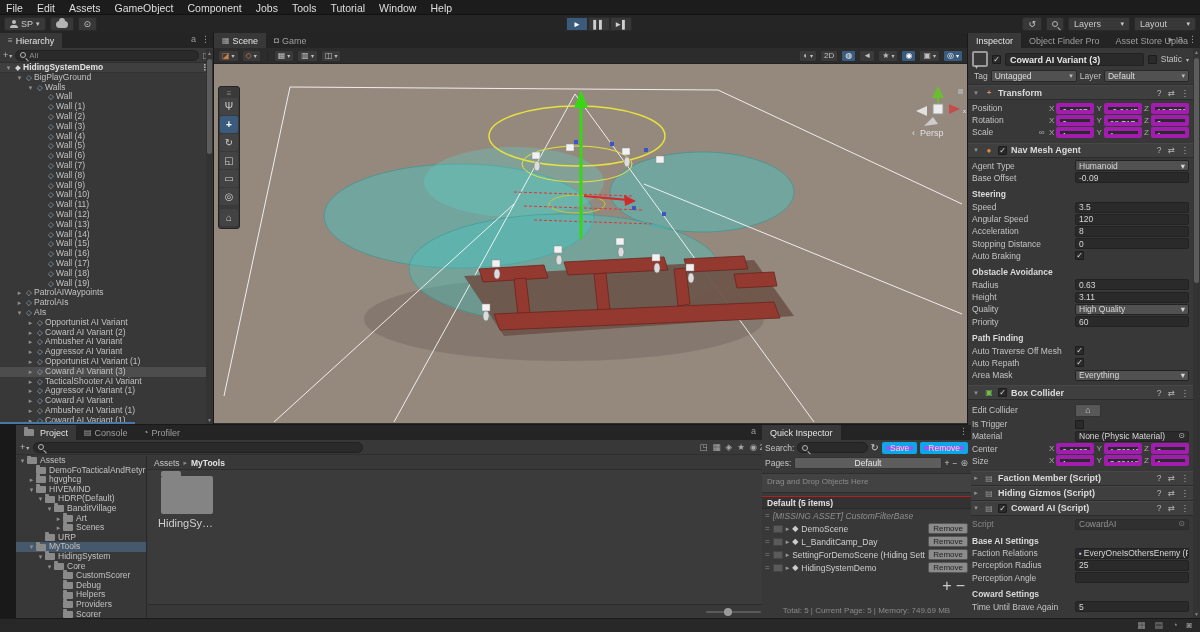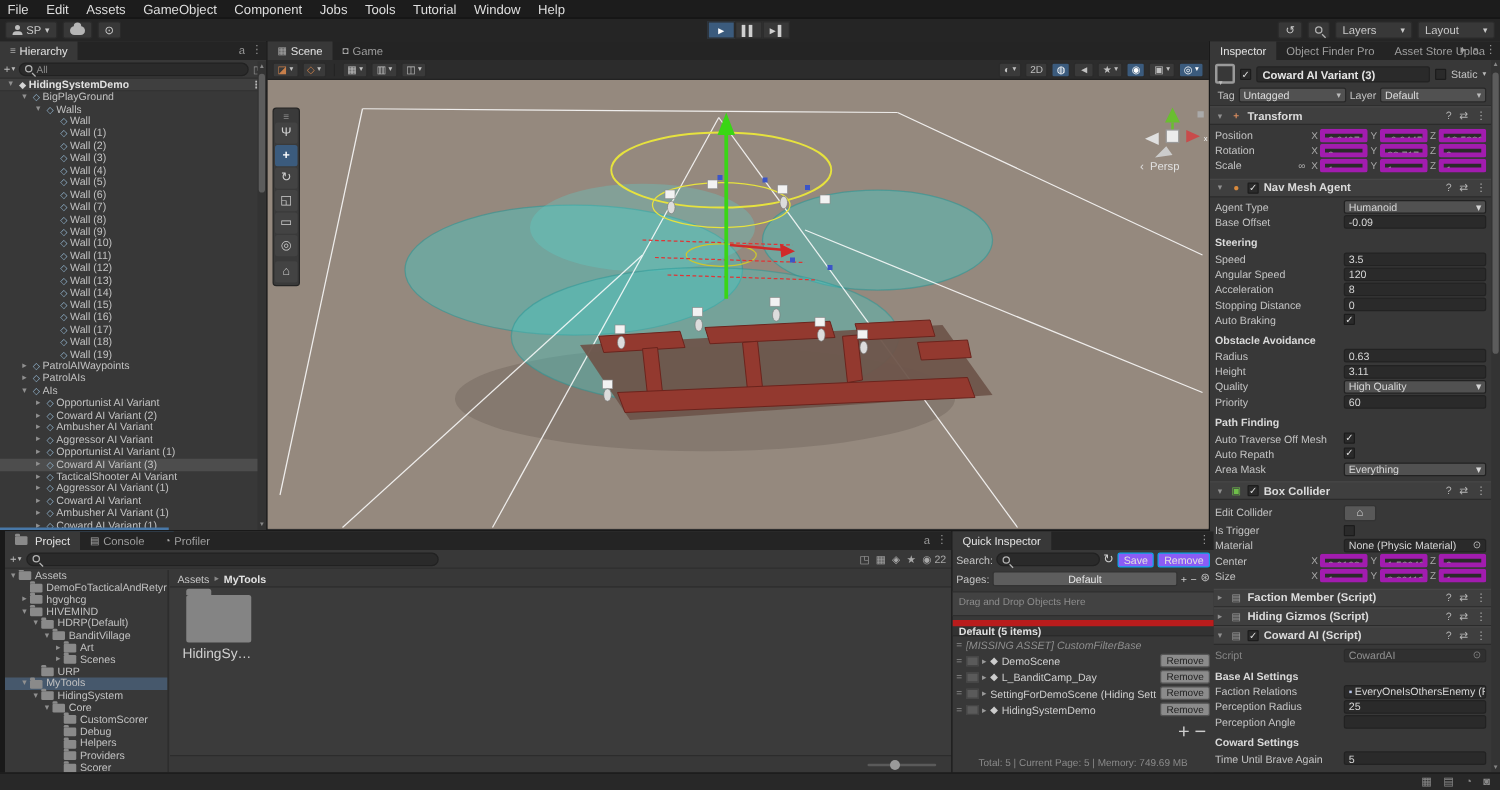--- a/index.html
+++ b/index.html
@@ -93,21 +93,21 @@
   .fld .picker{color:#b9b9b9;font-size:8px}
   .vec{flex:1;display:flex;align-items:center;gap:2px;overflow:hidden}
   .axl{font-size:8px;color:#aaa;flex:none}
   .vfld{width:30px;flex:1;height:11px;background:#2a2a2a;border:4px solid #a21caf;border-radius:2px;font-size:8.3px;color:#d6d6d6;padding:0 2px;line-height:10px;white-space:nowrap;overflow:hidden}
   .linki{font-size:8px;color:#a9a9a9;width:9px;flex:none;text-align:center}
   .ecbtn{width:26px;height:13px;background:#585858;border:1px solid #333;border-radius:2px;color:#ddd;font-size:9px;display:flex;align-items:center;justify-content:center}
   .dim{opacity:.55}
   .objpre{color:#b9c6e8;font-size:8px;margin-right:2px}
 
   
-  #project{left:4px;top:425px;width:757px;height:193px}
+  #project{left:16px;top:425px;width:757px;height:193px}
   #project .bluetop{position:absolute;left:0;top:0;width:135px;height:2px;background:#4878a8}
   .ptoolbar{height:15px;background:#383838;border-bottom:1px solid #2e2e2e;display:flex;align-items:center;padding:0 4px;gap:4px}
   .pticons{display:flex;gap:5px;align-items:center;color:#a8a8a8;font-size:8.5px;margin-left:4px}
   .psplit{position:absolute;top:31px;left:0;bottom:0;width:131px;border-right:1px solid #2a2a2a;overflow:hidden}
   .prow{height:9.6px;line-height:9.6px;font-size:8.5px;color:#c2c2c2;display:flex;align-items:center;white-space:nowrap}
   .prow.sel{background:#46586c}
   .folder{width:10px;height:7px;background:#8a8a8a;border-radius:1px;position:relative;flex:none;margin-right:3px}
   .folder:before{content:"";position:absolute;left:0;top:-2px;width:4px;height:2px;background:#8a8a8a;border-radius:1px 1px 0 0}
   .assetsview{position:absolute;top:31px;left:132px;right:0;bottom:0;background:#3b3b3b}
   .crumbbar{height:14px;background:#383838;border-bottom:1px solid #2c2c2c;display:flex;align-items:center;padding:0 6px;gap:4px;font-size:8.5px;color:#c8c8c8}
@@ -117,24 +117,24 @@
   .bigfolder{width:52px;height:38px;background:#848484;border-radius:2px;position:relative}
   .bigfolder:before{content:"";position:absolute;left:0;top:-5px;width:20px;height:5px;background:#848484;border-radius:2px 2px 0 0}
   .alabel{font-size:11px;color:#d0d0d0;max-width:58px;white-space:nowrap;overflow:hidden;text-overflow:ellipsis}
   .afooter{position:absolute;left:0;right:0;bottom:0;height:14px;background:#383838;border-top:1px solid #2c2c2c}
   .slider{position:absolute;right:12px;top:6px;width:55px;height:2px;background:#5a5a5a;border-radius:1px}
   .slider:before{content:"";position:absolute;left:18px;top:-3px;width:8px;height:8px;border-radius:50%;background:#9a9a9a}
 
   
   #qi{left:762px;top:425px;width:209px;height:193px}
   .qirowbar{height:15px;display:flex;align-items:center;padding:0 3px;gap:3px;font-size:8.5px;color:#c6c6c6}
-  .qbtn{height:12px;background:#8b5cf6;border:1px solid #0ea5e9;border-radius:2px;color:#e0e0e0;font-size:8.5px;display:flex;align-items:center;padding:0 4px;white-space:nowrap}
+  .qbtn{height:12px;background:#8b5cf6;border:4px solid #0ea5e9;border-radius:2px;color:#e0e0e0;font-size:8.5px;display:flex;align-items:center;padding:0 4px;white-space:nowrap}
   .pagesfld{flex:1;height:12px;background:#5d5d5d;border:1px solid #333;border-radius:2px;font-size:8.5px;color:#e8e8e8;display:flex;align-items:center;justify-content:center}
   .dropzone{margin:3px 0;height:20px;background:#424242;border-top:1px solid #2e2e2e;border-bottom:1px solid #2e2e2e;font-size:8px;color:#8d8d8d;display:flex;align-items:flex-start;padding:3px 5px}
-  .qsection{height:13px;background:#323232;border-top:5px solid #b91c1c;border-bottom:1px solid #2a2a2a;font-size:8.5px;font-weight:bold;color:#e0e0e0;display:flex;align-items:center;padding:0 5px}
+  .qsection{height:13px;background:#323232;border-top:1px solid #b91c1c;border-bottom:1px solid #2a2a2a;font-size:8.5px;font-weight:bold;color:#e0e0e0;display:flex;align-items:center;padding:0 5px}
   .qirow{height:13px;display:flex;align-items:center;gap:3px;padding:0 3px;font-size:8.5px;color:#d0d0d0;white-space:nowrap}
   .qirow .qh{color:#8e8e8e;font-size:8px}
   .qbox{width:10px;height:8px;background:#5a5a5a;border:1px solid #444;flex:none}
   .qarr{color:#9a9a9a;font-size:7px}
   .uico{color:#cccccc;font-size:8px}
   .qlabel{flex:1;overflow:hidden;text-overflow:clip}
   .qlabel.missing{color:#8f8f8f;font-style:italic}
   .rmbtn{height:11px;background:#8b8b8b;border:1px solid #555;border-radius:2px;color:#1f1f1f;font-size:8px;display:flex;align-items:center;padding:0 4px;flex:none}
   .qplus{display:flex;justify-content:flex-end;gap:4px;padding:3px 6px}
   .qifooter{position:absolute;left:0;right:0;bottom:3px;text-align:center;font-size:8px;color:#8a8a8a}

